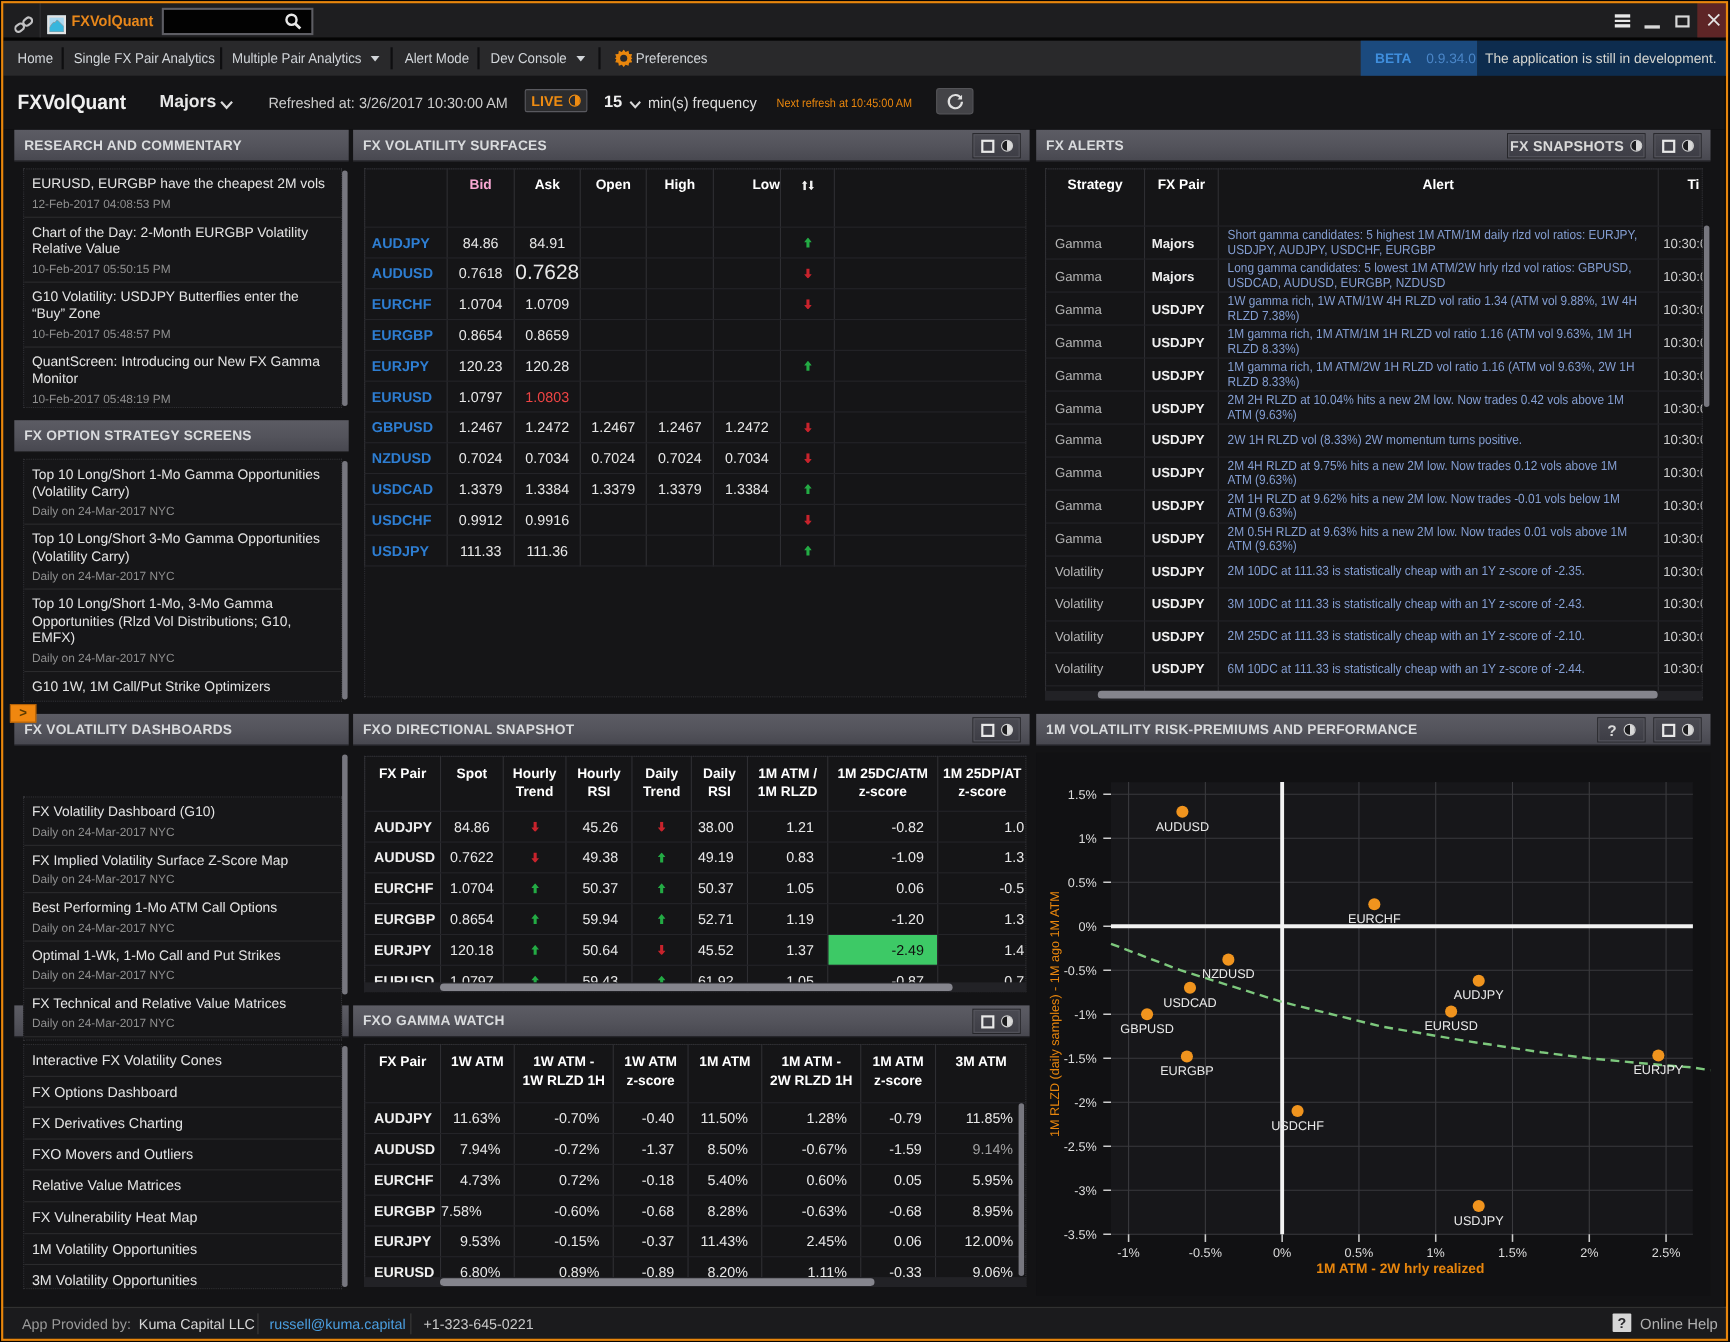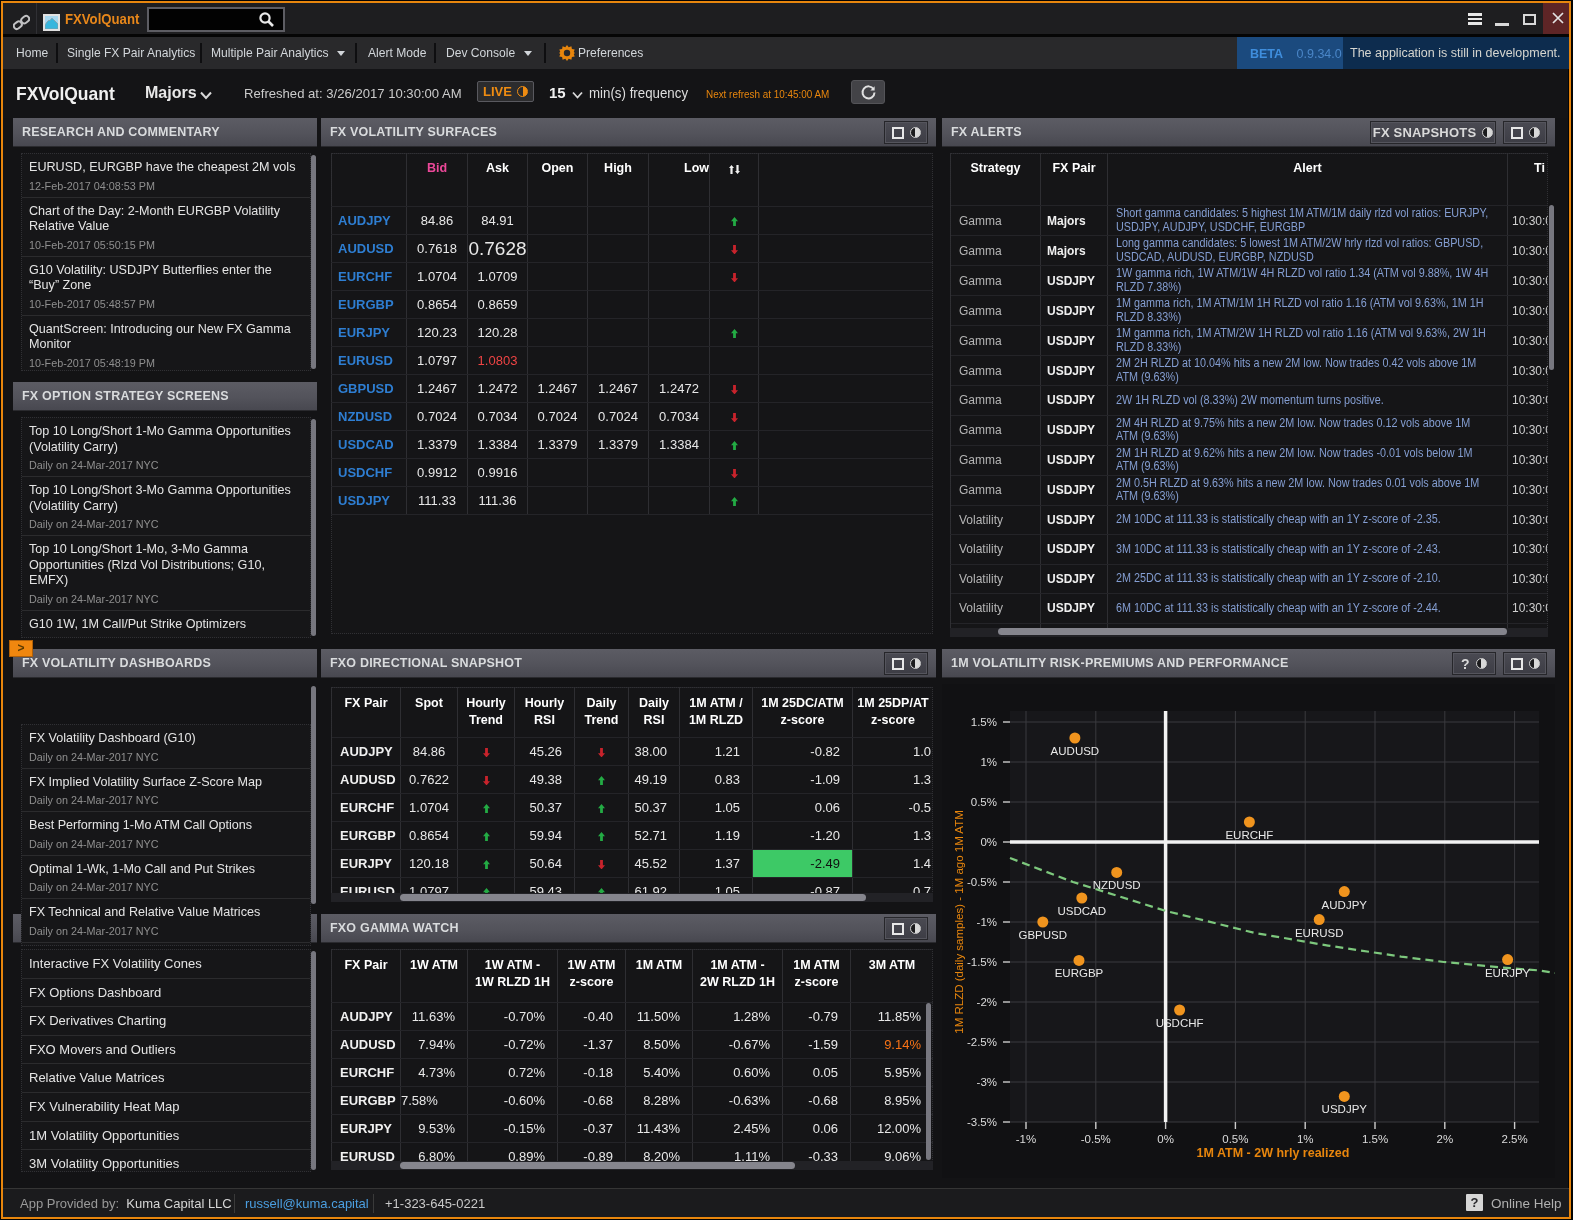--- a/index.html
+++ b/index.html
@@ -229,21 +229,21 @@
         <col style="width:60px">
         <col style="width:60px">
         <col style="width:61px">
         <col style="width:61px">
         <col style="width:49px">
         <col style="width:175px">
       </colgroup>
       <tbody>
         <tr style="height:53px">
           <th></th>
-          <th style="color:#ec4899;font-size:12.5px;vertical-align:top;padding-top:7px;text-align:center">Bid</th>
+          <th style="color:#f9a8d4;font-size:12.5px;vertical-align:top;padding-top:7px;text-align:center">Bid</th>
           <th style="color:#fff;font-size:12.5px;vertical-align:top;padding-top:7px;text-align:center">Ask</th>
           <th style="color:#fff;font-size:12.5px;vertical-align:top;padding-top:7px;text-align:center">Open</th>
           <th style="color:#fff;font-size:12.5px;vertical-align:top;padding-top:7px;text-align:center">High</th>
           <th style="color:#fff;font-size:12.5px;vertical-align:top;padding-top:7px;text-align:right">Low</th>
           <th style="vertical-align:top;padding-top:6px;text-align:center"><svg width="11" height="9" viewBox="0 0 11 9" style="vertical-align:middle">
               <path d="M2.5 0 L5 3 H3.6 V9 H1.4 V3 H0 Z" fill="#f0f0f0"></path>
               <path d="M8.5 9 L11 6 H9.6 V0 H7.4 V6 H6 Z" fill="#f0f0f0"></path>
             </svg></th>
           <th></th>
         </tr>
@@ -532,21 +532,21 @@
           <td style="text-align:right;padding-right:12px;color:#e8e8e8;font-size:13px">11.85%</td>
         </tr>
         <tr style="height:28px">
           <td style="color:#f0f0f0;font-weight:bold;font-size:13px;padding-left:8px">AUDUSD</td>
           <td style="text-align:right;padding-right:12px;color:#e8e8e8;font-size:13px">7.94%</td>
           <td style="text-align:right;padding-right:12px;color:#e8e8e8;font-size:13px">-0.72%</td>
           <td style="text-align:right;padding-right:12px;color:#e8e8e8;font-size:13px">-1.37</td>
           <td style="text-align:right;padding-right:12px;color:#e8e8e8;font-size:13px">8.50%</td>
           <td style="text-align:right;padding-right:12px;color:#e8e8e8;font-size:13px">-0.67%</td>
           <td style="text-align:right;padding-right:12px;color:#e8e8e8;font-size:13px">-1.59</td>
-          <td style="text-align:right;padding-right:12px;color:#f97316;font-size:13px">9.14%</td>
+          <td style="text-align:right;padding-right:12px;color:#a3a3a3;font-size:13px">9.14%</td>
         </tr>
         <tr style="height:28px">
           <td style="color:#f0f0f0;font-weight:bold;font-size:13px;padding-left:8px">EURCHF</td>
           <td style="text-align:right;padding-right:12px;color:#e8e8e8;font-size:13px">4.73%</td>
           <td style="text-align:right;padding-right:12px;color:#e8e8e8;font-size:13px">0.72%</td>
           <td style="text-align:right;padding-right:12px;color:#e8e8e8;font-size:13px">-0.18</td>
           <td style="text-align:right;padding-right:12px;color:#e8e8e8;font-size:13px">5.40%</td>
           <td style="text-align:right;padding-right:12px;color:#e8e8e8;font-size:13px">0.60%</td>
           <td style="text-align:right;padding-right:12px;color:#e8e8e8;font-size:13px">0.05</td>
           <td style="text-align:right;padding-right:12px;color:#e8e8e8;font-size:13px">5.95%</td>

